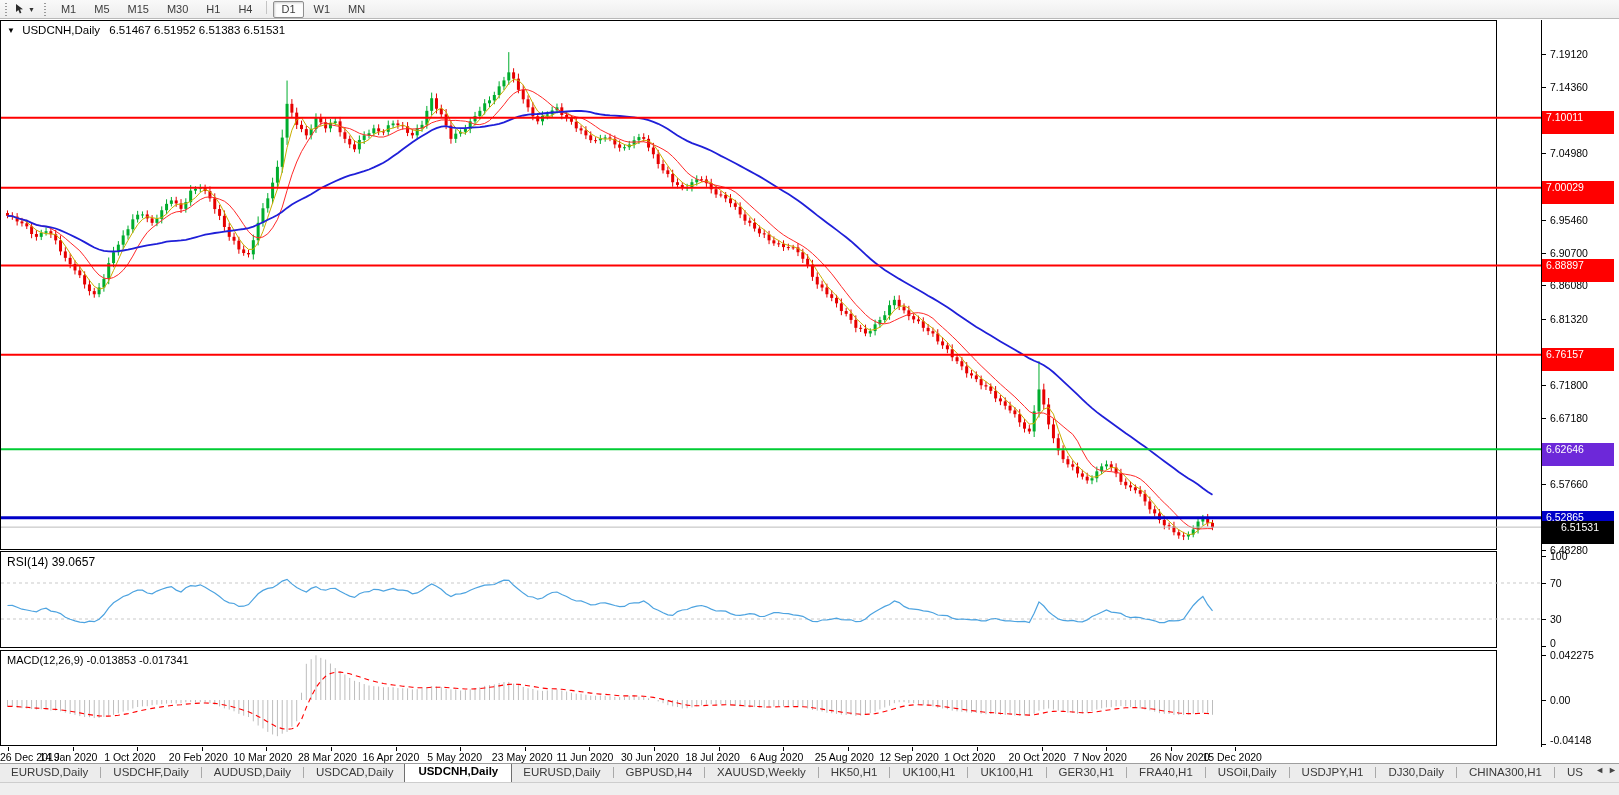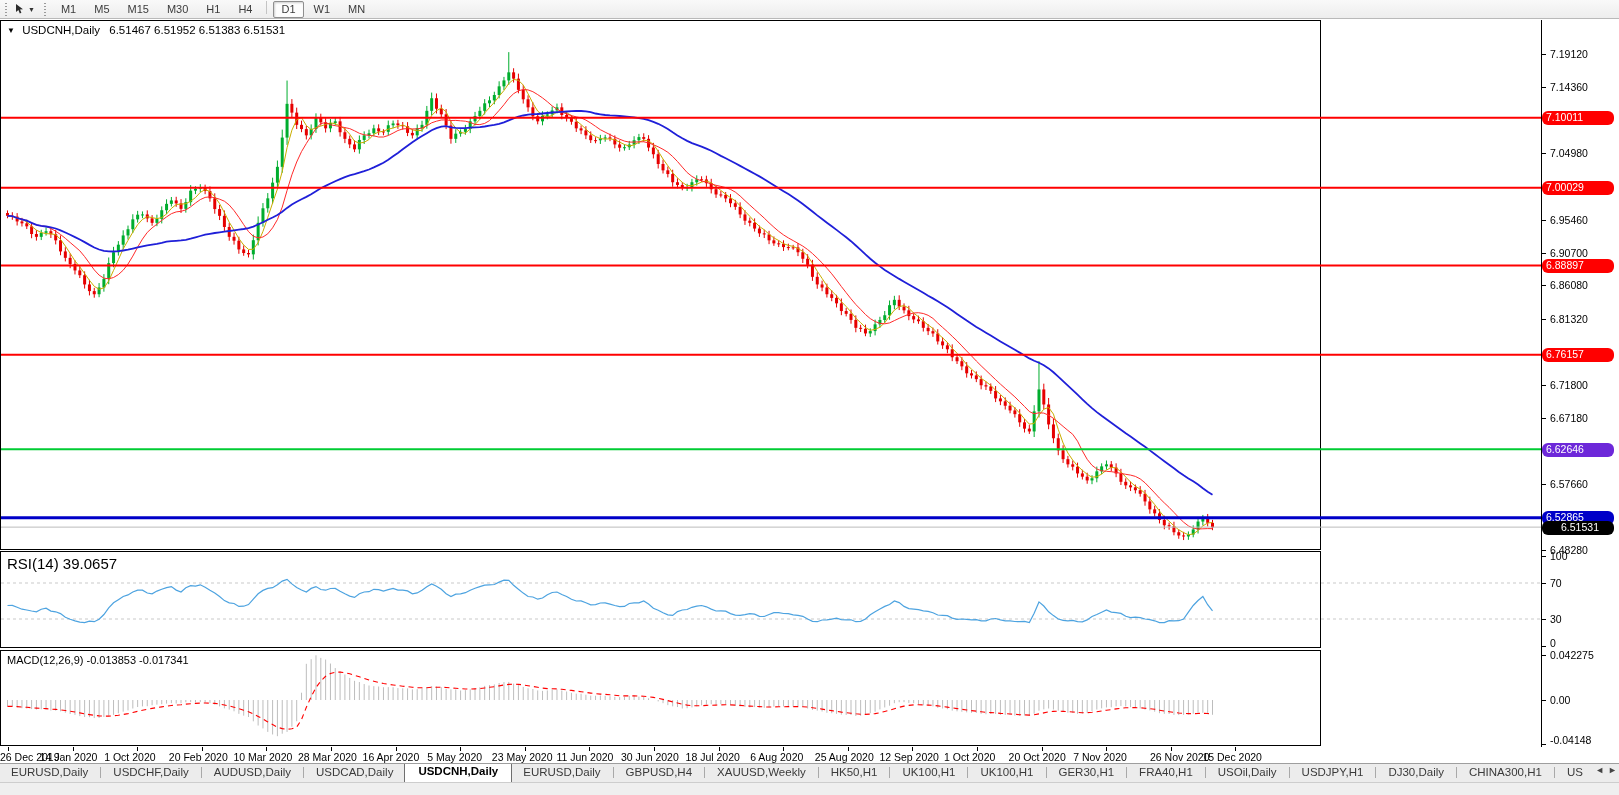--- a/index.html
+++ b/index.html
@@ -15,35 +15,35 @@
                  background-image:repeating-linear-gradient(#9a9a9a 0 1px, transparent 1px 3px);
                  background-size:2px 100%; background-repeat:repeat-y; background-position:1px 0; }
   .tool-icon { width:14px; height:14px; display:flex; align-items:center; justify-content:center; }
   .caret { font-size:7px; color:#333; margin:0 4px 0 1px; }
   .tf-btn { font-size:11px; color:#3c3c3c; padding:1px 7px; margin:0 1px; border:1px solid transparent;
             border-radius:2px; line-height:13px; cursor:default; }
   .tf-btn.active { background:#fdfdfd; border:1px solid #8f8f8f; box-shadow:inset 1px 1px 2px #cfcfcf; }
   .vsep { width:1px; height:13px; background:#c4c4c4; margin:0 5px; }
 
   
-  .panel { position:absolute; left:0; width:1321px; background:#fff; border:1px solid #000; }
+  .panel { position:absolute; left:0; width:1497px; background:#fff; border:1px solid #000; }
   #main-panel { top:20px;  height:530px; }
   #rsi-panel  { top:551px; height:97px;  }
   #macd-panel { top:650px; height:96px;  }
   .panel svg { position:absolute; left:0; top:0; }
   .panel-label { position:absolute; left:6px; top:3px; font-size:11.5px; color:#000; z-index:5; white-space:nowrap; }
   #chart-title .tri { font-size:8px; margin-right:4px; position:relative; top:-1px; }
 
   
   #right-axis { position:absolute; left:1542px; top:20px; width:77px; height:727px; background:#fff; z-index:6; }
   #axis-divider { position:absolute; left:1541px; top:20px; width:1px; height:727px; background:#000; z-index:7; }
   .tickdash { position:absolute; left:0; width:4px; height:1px; background:#000; }
   .ticklabel { position:absolute; left:8px; font-size:10.5px; color:#000; line-height:12px; }
-  .pricetag { position:absolute; left:0; width:72px; height:14px; line-height:13px;
-              font-size:10.5px; color:#fff; padding-left:4px; z-index:8;border-radius:6px; }
+  .pricetag { position:absolute; left:0; width:72px; height:23px; line-height:13px;
+              font-size:10.5px; color:#fff; padding-left:4px; z-index:8; }
 
   
   #time-axis { position:absolute; left:0; top:747px; width:1619px; height:16px; background:#fff; }
   .datetick { position:absolute; top:0; width:1px; height:4px; background:#000; }
   .datelabel { position:absolute; top:4px; font-size:10.5px; color:#000; white-space:nowrap; }
 
   
   #tabbar { position:absolute; left:0; top:763px; width:1619px; height:19px; background:#ececec;
             border-top:1px solid #9e9e9e; display:flex; align-items:flex-end; overflow:hidden; }
   .tab { font-size:11.5px; color:#3a3a3a; padding:2px 11px 3px 11px; line-height:13px; white-space:nowrap; cursor:default; }
@@ -606,21 +606,21 @@
       <span style="margin-left:6px;">6.51467 6.51952 6.51383 6.51531</span>
     </div>
   </div>
 
   <div id="rsi-panel" class="panel">
     <svg id="rsi-svg" width="1541" height="95">
         <line x1="0" y1="31" x2="1541" y2="31" stroke="#c9c9c9" stroke-width="1" stroke-dasharray="3,3"></line>
         <line x1="0" y1="67" x2="1541" y2="67" stroke="#c9c9c9" stroke-width="1" stroke-dasharray="3,3"></line>
         <polyline points="6.5,53.5 11.32,53.4 16.14,55.3 20.96,57.2 25.78,58.0 30.6,59.0 35.42,59.8 40.24,57.2 45.06,56.2 49.88,59.1 54.7,59.8 59.52,61.6 64.34,65.2 69.16,67.3 73.98,68.8 78.80000000000001,70.1 83.62,70.6 88.44,69.2 93.26,69.7 98.08000000000001,67.2 102.9,62.5 107.72,55.9 112.54,50.8 117.36000000000001,47.7 122.18,44.5 127,42.9 131.82,40.0 136.64000000000001,38.1 141.46,38.2 146.28,41.0 151.10000000000002,41.8 155.92000000000002,39.1 160.74,37.3 165.56,35.7 170.38,34.6 175.20000000000002,38.1 180.02,40.0 184.84,35.8 189.66000000000003,33.7 194.48000000000002,34.1 199.3,32.8 204.12,35.3 208.94,38.2 213.76000000000002,40.9 218.58,44.5 223.4,48.6 228.22000000000003,50.8 233.04000000000002,51.5 237.86,54.4 242.68,54.2 247.5,52.6 252.32000000000002,47.2 257.14,41.8 261.96000000000004,38.4 266.78000000000003,36.4 271.6,35.7 276.42,32.8 281.24,29.1 286.06,27.4 290.88,31.9 295.70000000000005,35.5 300.52000000000004,38.0 305.34000000000003,40.0 310.16,36.4 314.98,34.6 319.8,37.5 324.62,38.2 329.44,36.5 334.26,36.4 339.08000000000004,39.3 343.90000000000003,41.8 348.72,44.1 353.54,45.4 358.36,41.7 363.18,40.0 368,39.7 372.82000000000005,37.3 377.64000000000004,37.6 382.46000000000004,39.1 387.28000000000003,37.6 392.1,36.4 396.92,38.1 401.74,38.2 406.56,38.9 411.38,41.8 416.20000000000005,40.9 421.02000000000004,38.2 425.84000000000003,34.7 430.66,31.9 435.48,34.2 440.3,37.3 445.12,41.8 449.94000000000005,44.5 454.76000000000005,42.1 459.58000000000004,41.8 464.40000000000003,40.7 469.22,38.2 474.04,36.3 478.86,34.6 483.68,33.1 488.5,32.8 493.32000000000005,32.5 498.14000000000004,30.1 502.96000000000004,28.2 507.78000000000003,28.3 512.6,33.3 517.4200000000001,37.3 522.24,41.1 527.0600000000001,44.5 531.88,45.0 536.7,47.2 541.52,46.0 546.34,42.7 551.1600000000001,40.5 555.98,40.0 560.8000000000001,42.5 565.62,44.5 570.44,47.2 575.26,49.0 580.08,48.9 584.9000000000001,50.8 589.72,52.8 594.5400000000001,52.6 599.36,51.0 604.1800000000001,50.8 609,52.2 613.82,53.5 618.64,54.6 623.46,54.4 628.2800000000001,51.5 633.1,50.8 637.9200000000001,50.9 642.74,49.0 647.5600000000001,52.1 652.38,56.2 657.2,58.2 662.02,60.7 666.84,62.9 671.6600000000001,63.4 676.48,59.6 681.3000000000001,58.0 686.12,57.5 690.94,55.3 695.76,54.2 700.58,53.5 705.4000000000001,54.8 710.22,57.1 715.0400000000001,59.0 719.86,58.9 724.6800000000001,59.2 729.5,61.6 734.32,63.1 739.1400000000001,63.4 743.96,62.6 748.7800000000001,61.6 753.6,62.2 758.4200000000001,64.3 763.24,64.5 768.0600000000001,62.5 772.88,60.7 777.7,60.7 782.5200000000001,61.5 787.34,61.6 792.1600000000001,62.8 796.98,63.4 801.8000000000001,64.3 806.62,67.0 811.44,69.4 816.26,69.7 821.08,68.0 825.9000000000001,67.9 830.72,67.1 835.5400000000001,66.1 840.36,67.6 845.1800000000001,67.9 850,67.8 854.82,69.7 859.6400000000001,69.4 864.46,67.0 869.2800000000001,62.8 874.1,59.8 878.9200000000001,57.0 883.74,54.4 888.5600000000001,52.5 893.3800000000001,49.0 898.2,50.6 903.0200000000001,54.4 907.84,56.6 912.6600000000001,57.1 917.48,57.7 922.3000000000001,58.9 927.12,59.4 931.94,60.7 936.7600000000001,63.0 941.58,63.4 946.4000000000001,63.7 951.22,66.1 956.0400000000001,67.3 960.86,67.0 965.6800000000001,67.4 970.5,67.9 975.32,67.7 980.1400000000001,68.8 984.96,68.9 989.7800000000001,67.0 994.6,66.5 999.4200000000001,67.9 1004.24,68.8 1009.0600000000001,68.8 1013.8800000000001,69.5 1018.7,69.7 1023.5200000000001,69.3 1028.3400000000001,70.6 1033.16,61.3 1037.98,49.9 1042.8,54.0 1047.6200000000001,59.8 1052.44,63.6 1057.26,67.0 1062.0800000000002,68.4 1066.9,68.8 1071.72,68.3 1076.54,69.7 1081.3600000000001,69.8 1086.18,67.9 1091,64.5 1095.8200000000002,62.5 1100.64,60.2 1105.46,58.0 1110.28,60.1 1115.1000000000001,60.7 1119.92,61.4 1124.74,64.3 1129.5600000000002,65.7 1134.38,65.2 1139.2,65.7 1144.02,67.0 1148.8400000000001,67.6 1153.66,68.8 1158.48,70.6 1163.3000000000002,70.6 1168.1200000000001,68.6 1172.94,68.8 1177.76,68.7 1182.5800000000002,67.0 1187.4,60.1 1192.22,53.5 1197.04,48.5 1201.8600000000001,44.5 1206.68,52.7 1211.5,58.9" fill="none" stroke="#4da3e0" stroke-width="1.2"></polyline>
       </svg>
-    <div class="panel-label" style="font-size:15px;text-align:center;">RSI(14) 39.0657</div>
+    <div class="panel-label" style="font-size:12px;text-align:center;">RSI(14) 39.0657</div>
   </div>
 
   <div id="macd-panel" class="panel">
     <svg id="macd-svg" width="1541" height="94">
         <line x1="6.5" y1="49" x2="6.5" y2="55.384" stroke="#bdbdbd" stroke-width="1"></line>
         <line x1="11.32" y1="49" x2="11.32" y2="55.51487676589787" stroke="#bdbdbd" stroke-width="1"></line>
         <line x1="16.14" y1="49" x2="16.14" y2="56.448" stroke="#bdbdbd" stroke-width="1"></line>
         <line x1="20.96" y1="49" x2="20.96" y2="57.20187753317484" stroke="#bdbdbd" stroke-width="1"></line>
         <line x1="25.78" y1="49" x2="25.78" y2="57.512" stroke="#bdbdbd" stroke-width="1"></line>
         <line x1="30.6" y1="49" x2="30.6" y2="58.10051623640763" stroke="#bdbdbd" stroke-width="1"></line>

